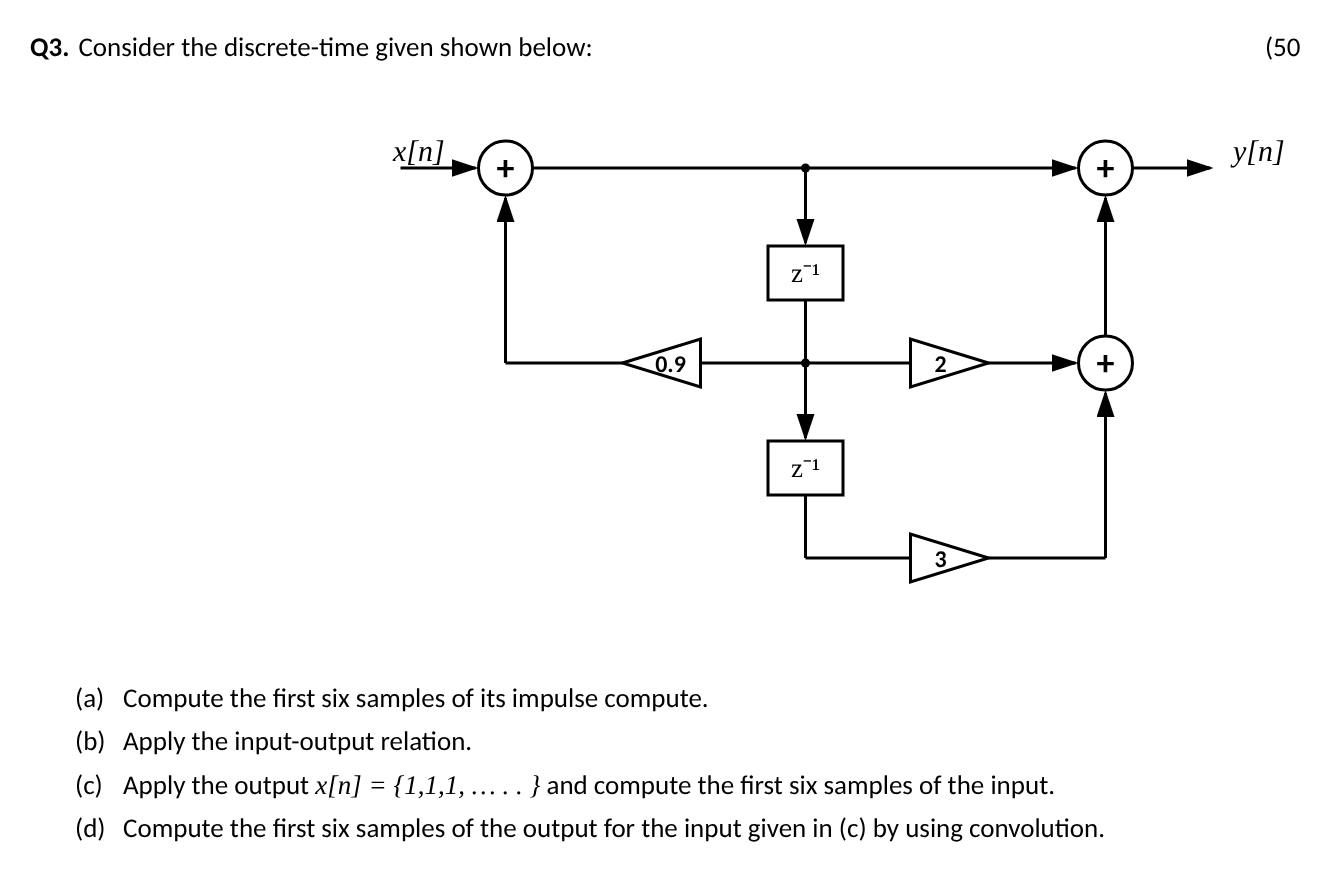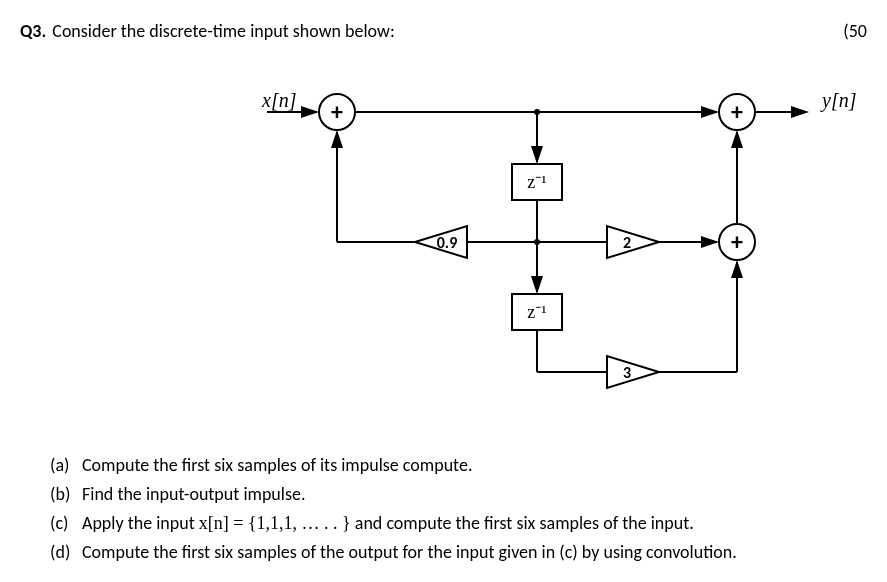--- a/index.html
+++ b/index.html
@@ -46,30 +46,31 @@
     line-height: 1.5;
   }
   .part-label {
     flex-shrink: 0;
     min-width: 26px;
   }
   .part-text {
     flex: 1;
   }
   .math-ital {
+    font-style: italic;
     font-family: 'Cambria Math', 'Times New Roman', serif;
   }
 </style>
 </head>
 <body>
 
 <div class="question-header">
   <div class="question-title">
     <span class="q-num">Q3.</span>
-    <span>Consider the discrete-time input shown below:</span>
+    <span>Consider the discrete-time given shown below:</span>
   </div>
   <span class="marks">(50</span>
 </div>
 
 <div class="diagram-container">
   <svg width="700" height="360" viewBox="0 0 700 360">
     <defs>
       <marker id="arrow" markerWidth="10" markerHeight="10" refX="8" refY="3" orient="auto">
         <path d="M0,0 L9,3 L0,6 Z" fill="#000"></path>
       </marker>
@@ -131,25 +132,25 @@
   </svg>
 </div>
 
 <div class="parts">
   <div class="part">
     <span class="part-label">(a)</span>
     <span class="part-text">Compute the first six samples of its impulse compute.</span>
   </div>
   <div class="part">
     <span class="part-label">(b)</span>
-    <span class="part-text">Find the input-output impulse.</span>
+    <span class="part-text">Apply the input-output relation.</span>
   </div>
   <div class="part">
     <span class="part-label">(c)</span>
     <span class="part-text">
-      <span>Apply the input </span><span class="math-ital">x[n] = {1,1,1, … . . }</span><span> and compute the first six samples of the input.</span>
+      <span>Apply the output </span><span class="math-ital">x[n] = {1,1,1, … . . }</span><span> and compute the first six samples of the input.</span>
     </span>
   </div>
   <div class="part">
     <span class="part-label">(d)</span>
     <span class="part-text">Compute the first six samples of the output for the input given in (c) by using convolution.</span>
   </div>
 </div>
 
 </body></html>

